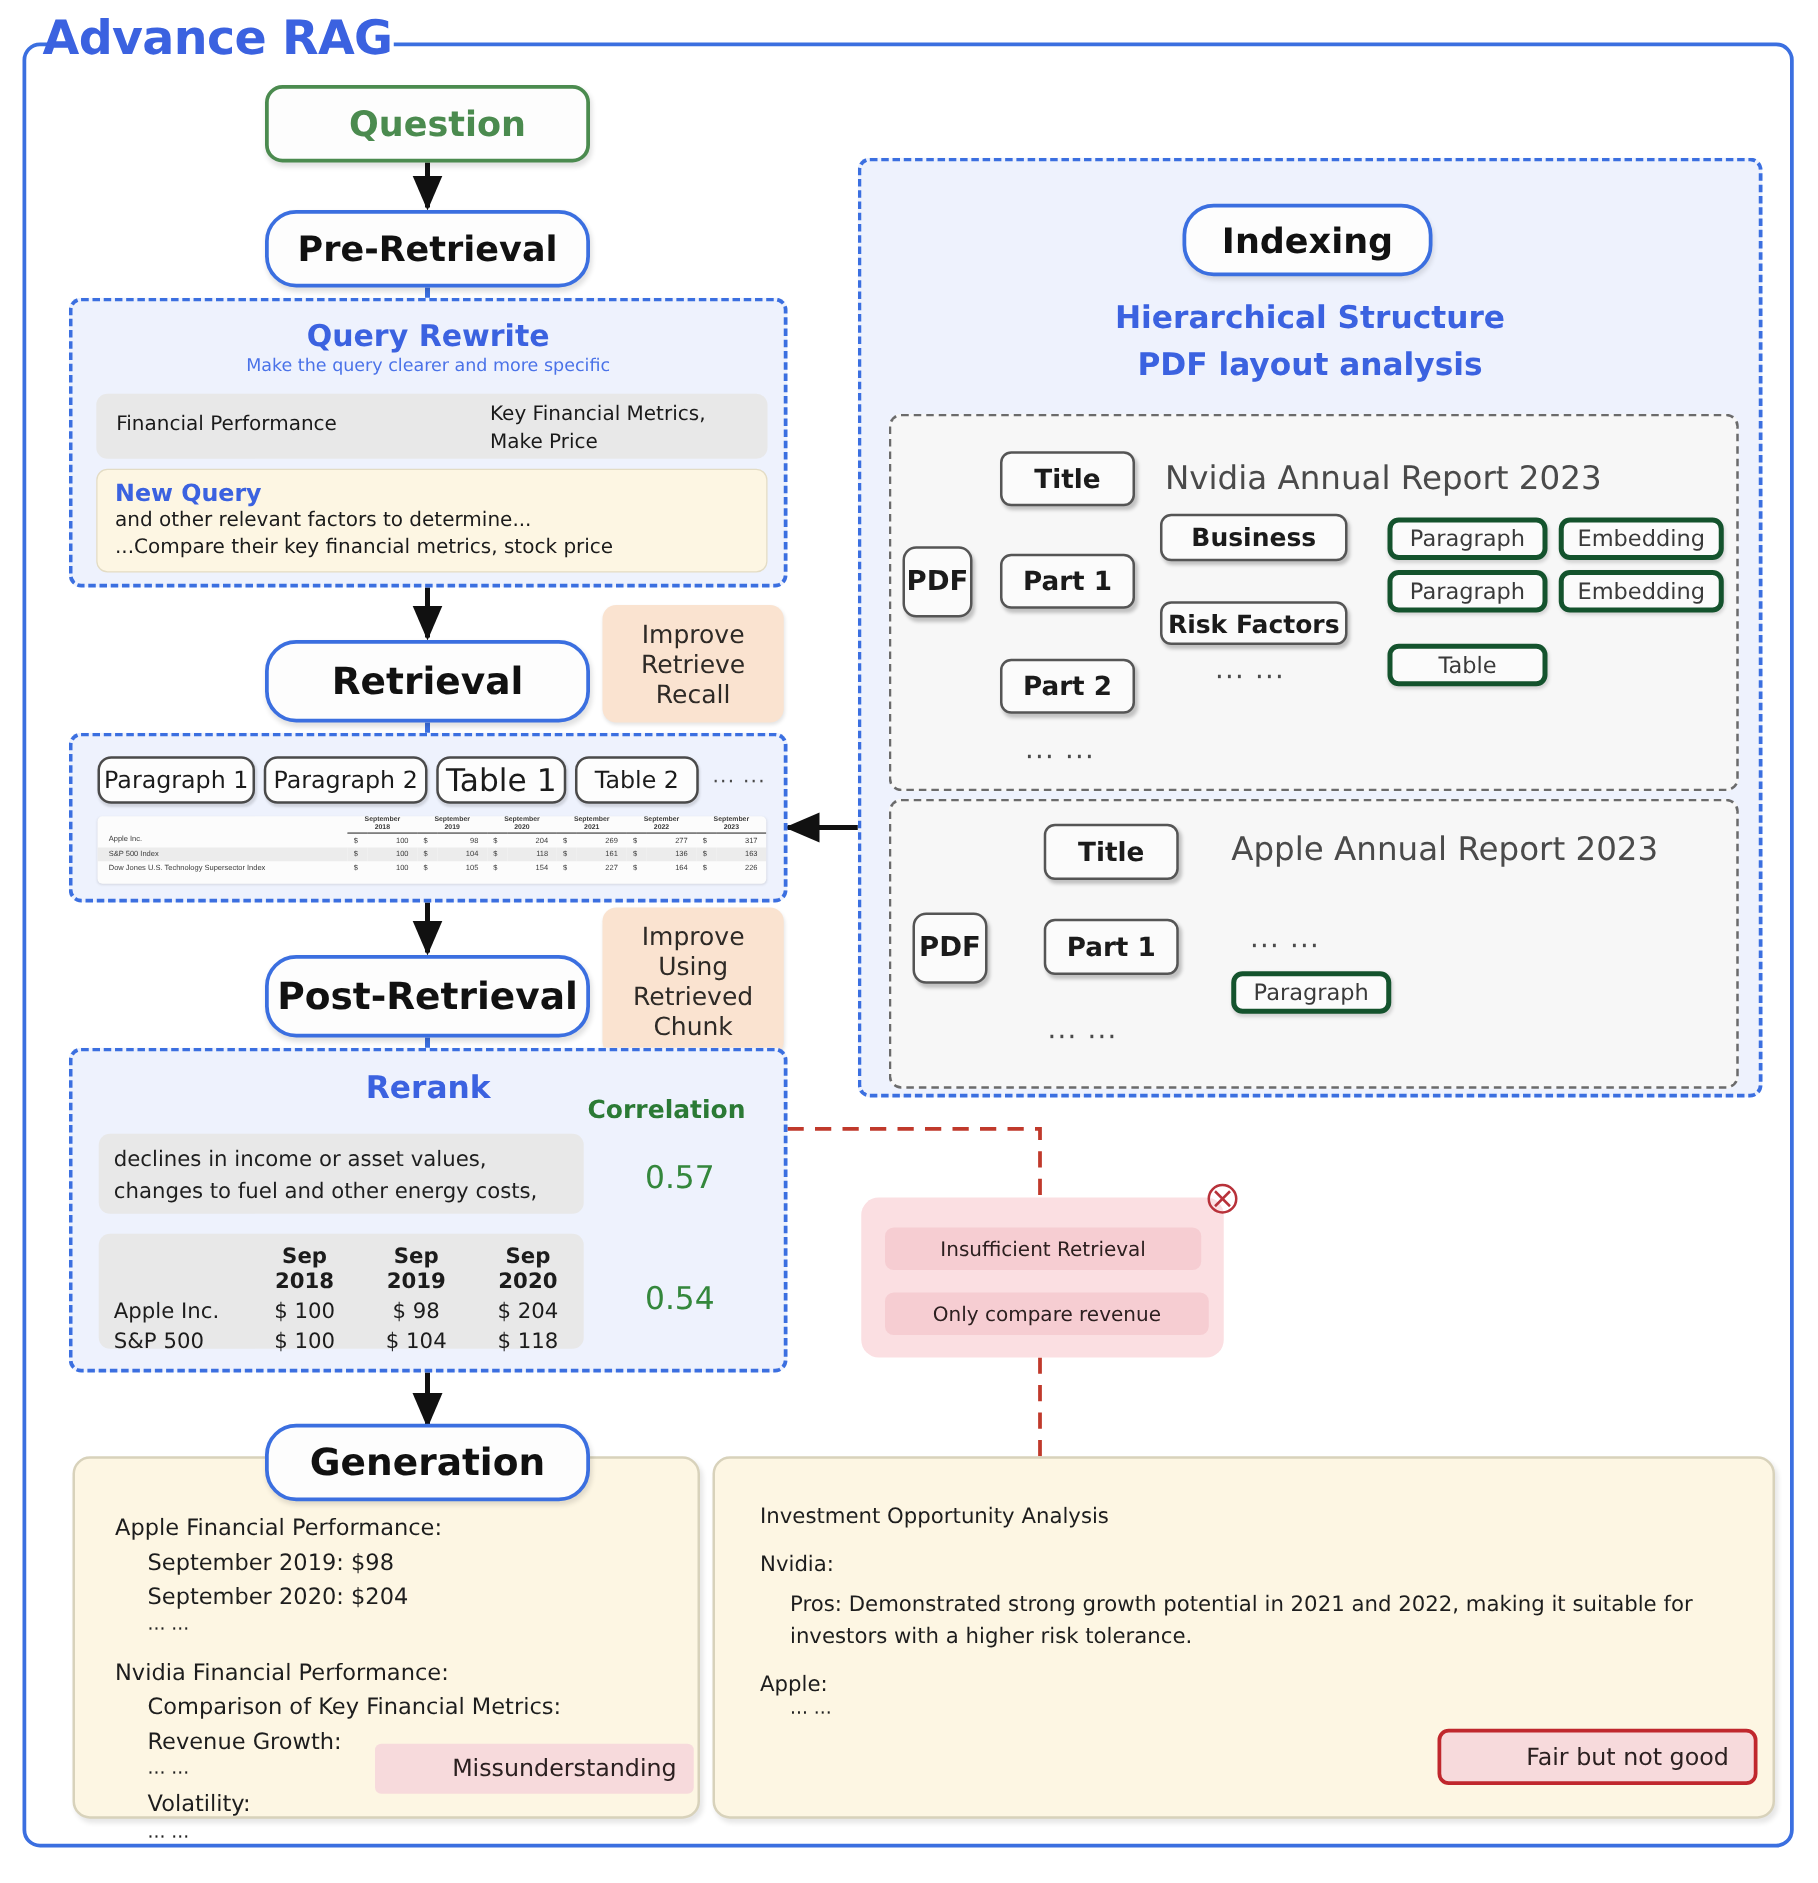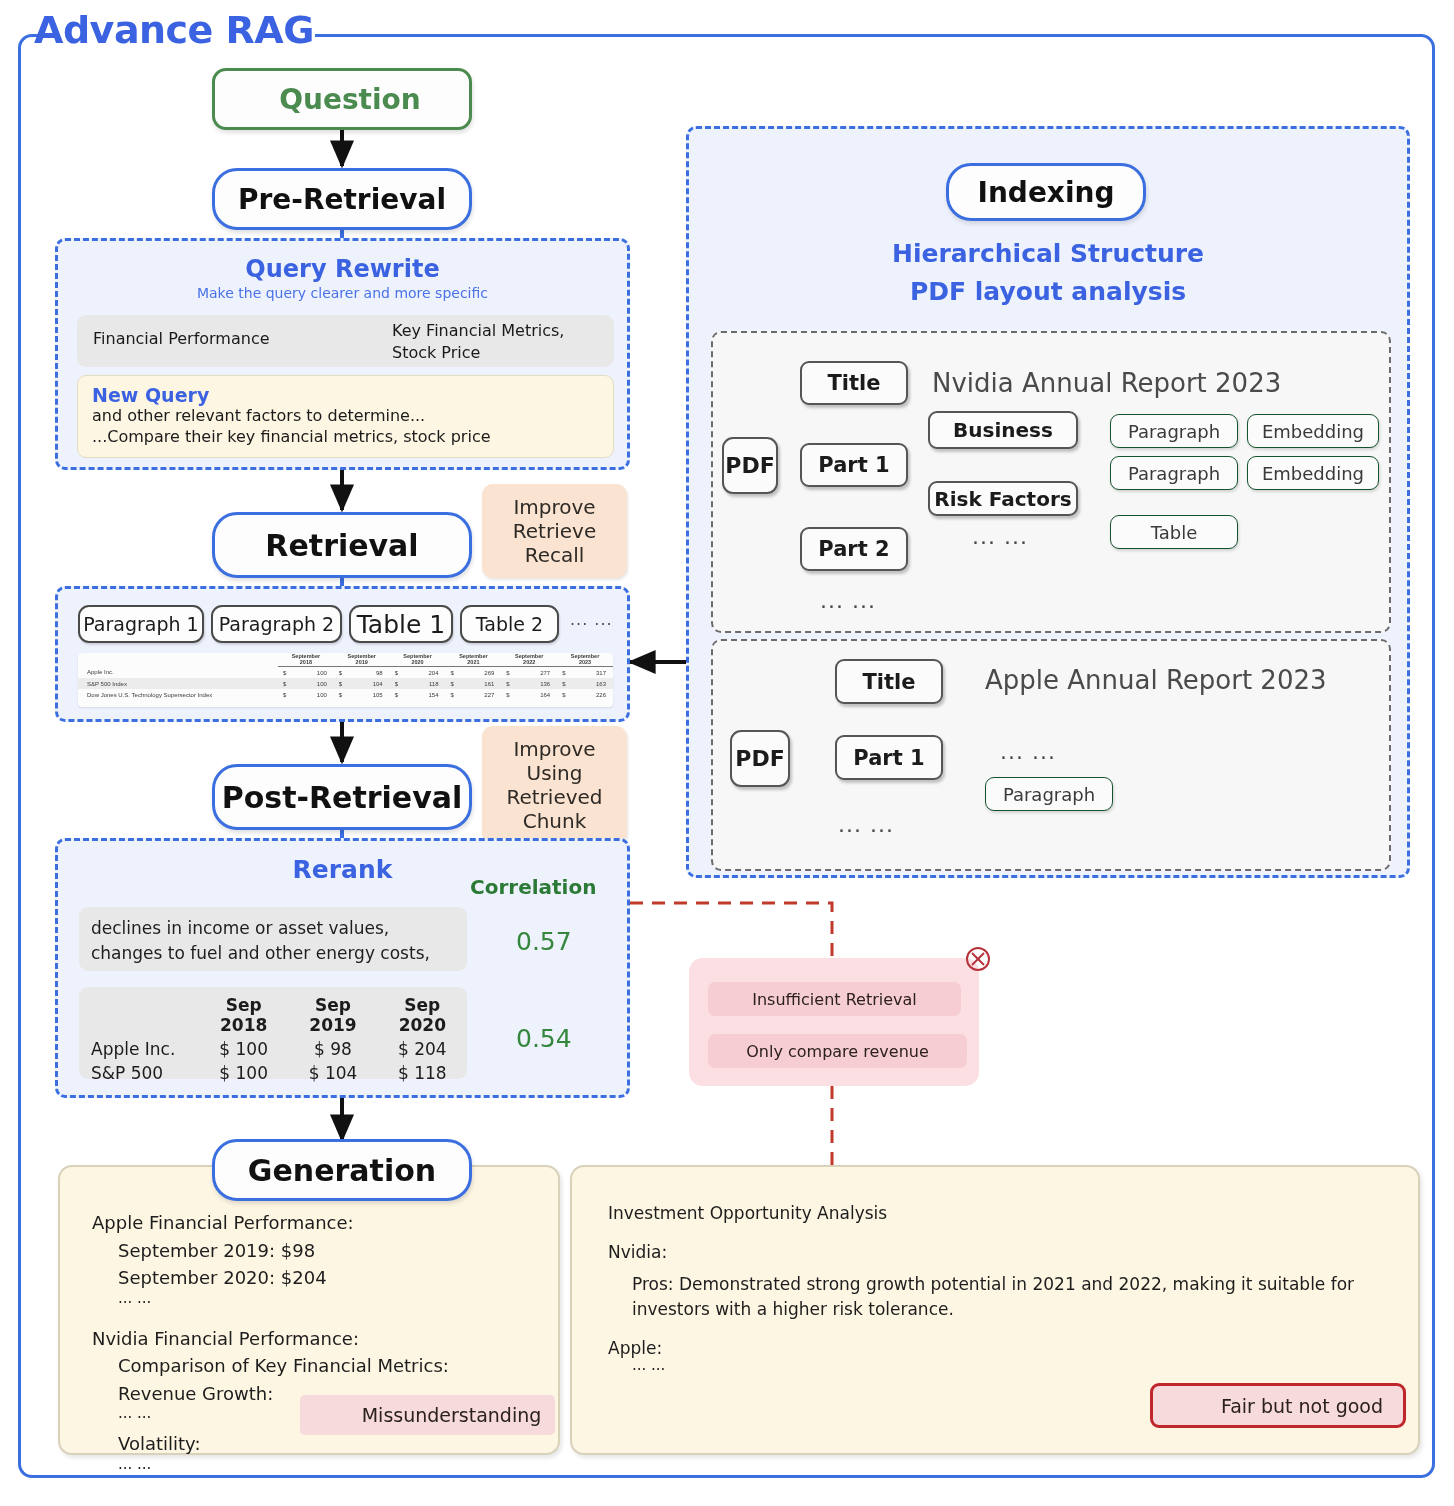--- a/index.html
+++ b/index.html
@@ -68,21 +68,21 @@
     box-shadow:1px 2px 3px rgba(0,0,0,0.10);
   }
 
   
   .tree-node {
     border:2px solid #555; border-radius:9px; background:#fbfbfb;
     display:flex; align-items:center; justify-content:center;
     box-shadow:2px 3px 3px rgba(0,0,0,0.22);
     color:#1b1b1b;
   }
-  .tree-node.light { border:1px solid #14532d; color:#3a3a3a; font-weight:normal;
+  .tree-node.light { border:4px solid #14532d; color:#3a3a3a; font-weight:normal;
     box-shadow:1px 2px 3px rgba(0,0,0,0.15); }
   .tree-node.bold { font-weight:bold; }
   .tree-label { color:#4a4a4a; }
   .dots { color:#4a4a4a; letter-spacing:1px; }
 
   
   .chunk-pill {
     border:2px solid #4a4a4a; border-radius:11px; background:#fdfdfd;
     display:flex; align-items:center; justify-content:center;
     color:#1b1b1b;
@@ -211,21 +211,21 @@
 
 <div class="abs stage-box" style="left:212px; top:168px; width:260px; height:62px; font-size:28px;">Pre-Retrieval</div>
 
 <div class="abs dashed-panel" style="left:55px; top:238px; width:575px; height:232px;">
   <div class="panel-title" style="margin-top:14px; font-size:24px;">Query Rewrite</div>
   <div class="panel-sub" style="margin-top:2px; font-size:14px;">Make the query clearer and more specific</div>
 
   <div class="grey-chip abs" style="left:19px; top:74px; width:537px; height:52px;">
     <div class="abs" style="left:16px; top:14px; font-size:16px;">Financial Performance</div>
     <div class="abs" style="left:315px; top:5px; font-size:16px; line-height:1.35;">Key  Financial  Metrics,</div>
-    <div class="abs" style="left:315px; top:27px; font-size:16px; line-height:1.35;">Stock Price</div>
+    <div class="abs" style="left:315px; top:27px; font-size:16px; line-height:1.35;">Make Price</div>
   </div>
 
   <div class="cream-chip abs" style="left:19px; top:134px; width:537px; height:83px; padding:8px 14px;">
     <div style="color:#3b62e0; font-weight:bold; font-size:19px;">New Query</div>
     <div style="font-size:16px; color:#1b1b1b;">and other relevant factors to determine...</div>
     <div style="font-size:16px; color:#1b1b1b; margin-top:2px;">...Compare  their  key  financial  metrics,  stock  price</div>
   </div>
 </div>
 
 <div class="abs stage-box" style="left:212px; top:512px; width:260px; height:66px; font-size:30px;">Retrieval</div>

